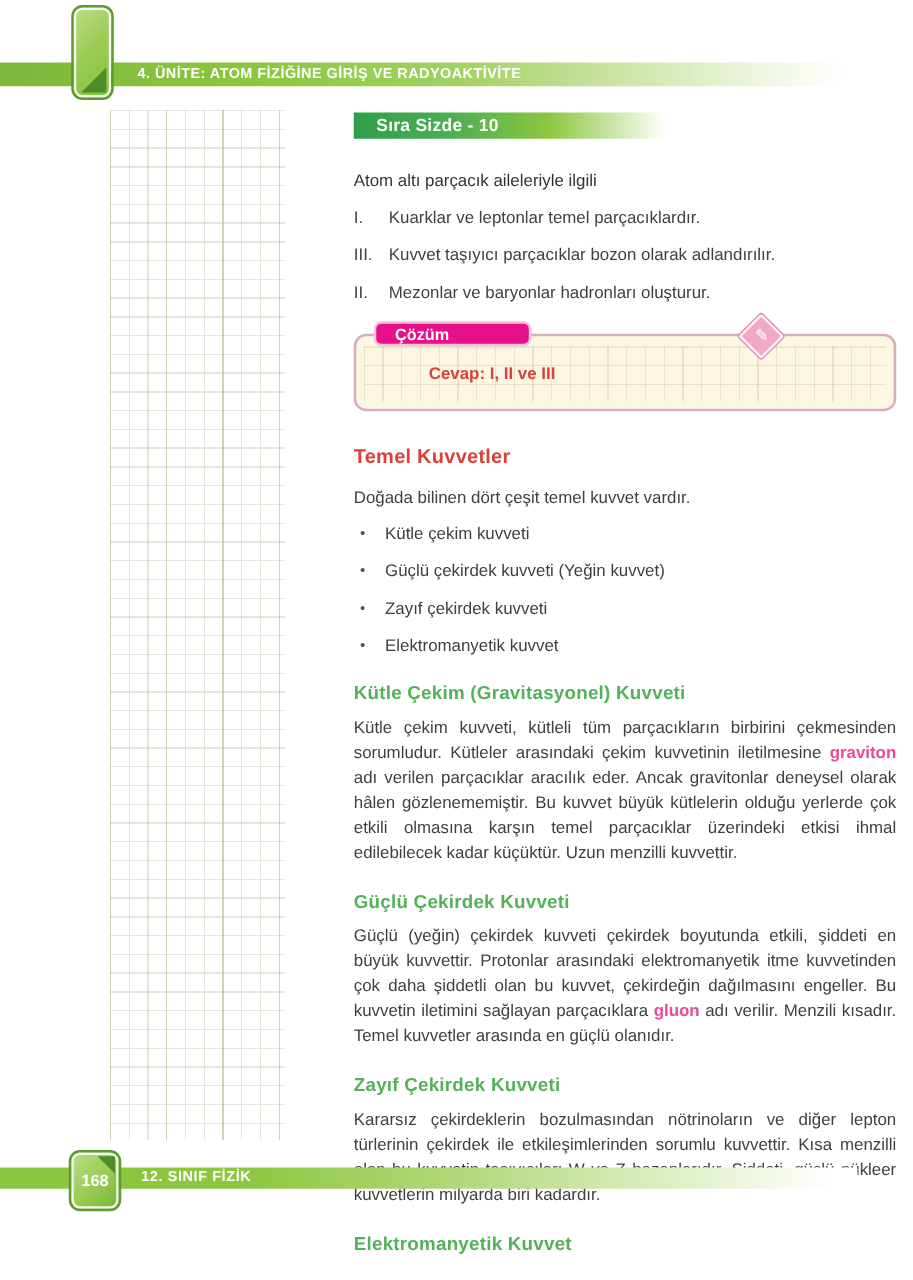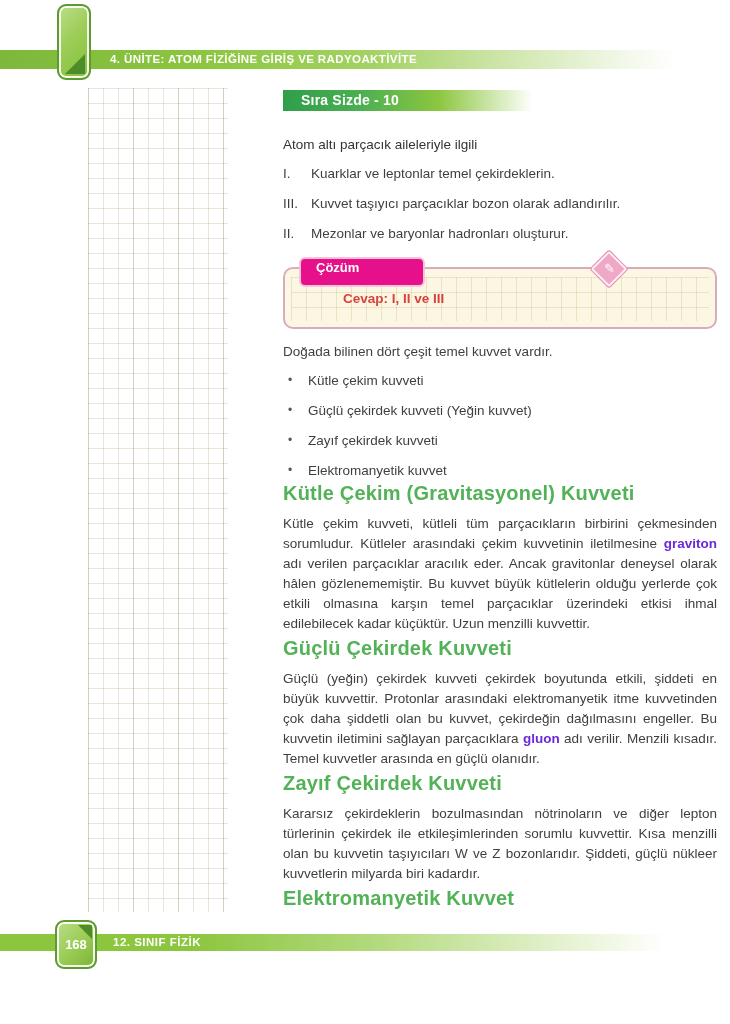--- a/index.html
+++ b/index.html
@@ -53,37 +53,37 @@
   }
   .cozum-grid{
     position:absolute;left:6px;right:6px;top:8px;bottom:6px;
     background-image:
       repeating-linear-gradient(to right, rgba(205,185,140,.35) 0, rgba(205,185,140,.35) 1px, transparent 1px, transparent 15px),
       repeating-linear-gradient(to bottom, rgba(205,185,140,.35) 0, rgba(205,185,140,.35) 1px, transparent 1px, transparent 15px);
   }
   .cozum-label{
     position:absolute;top:-12px;left:14px;width:126px;box-sizing:border-box;
     background:#e6118a;border:2px solid #f2c3da;border-radius:6px;
-    color:#fff;font-weight:bold;font-size:13px;padding:1px 0 10px 15px;
+    color:#fff;font-weight:bold;font-size:13px;padding:1px 0 0 15px;
   }
   .cozum-diamond{
     position:absolute;top:-14px;right:92px;width:26px;height:26px;
     transform:rotate(45deg);background:#efa9c6;border:1px solid #e48fb4;border-radius:3px;
     box-shadow:inset 0 0 0 2px rgba(255,255,255,.85);
   }
   .cozum-diamond span{display:block;transform:rotate(-45deg);color:#fff;text-align:center;line-height:25px;font-size:13px;}
   .cozum-answer{position:absolute;left:58px;top:22px;color:#d9413d;font-weight:bold;}
   
   .main-title{margin-top:28px;color:#d9413d;font-weight:bold;font-size:16px;letter-spacing:.2px;}
   .lead{margin-top:15px;}
   .bullet-row{display:flex;margin-top:13px;line-height:17px;}
   .bullet-row .mark{flex:none;width:25px;padding-left:5px;box-sizing:border-box;font-size:12px;color:#555;}
-  .section-title{margin-top:3px;color:#53b257;font-weight:bold;font-size:20px;letter-spacing:.2px;}
+  .section-title{margin-top:21px;color:#53b257;font-weight:bold;font-size:15px;letter-spacing:.2px;}
   .section-para{margin-top:9px;text-align:justify;line-height:20px;}
-  .term{color:#6d28d9;font-weight:bold;}
+  .term{color:#ec4899;font-weight:bold;}
   
   .footer-bar{
     position:absolute;left:0;top:934px;width:686px;height:17px;
     background:linear-gradient(to right,#8cc63f 0%,#8cc63f 28%,#b3da7e 55%,#e1f0c9 80%,#ffffff 97%);
   }
   .footer-label{position:absolute;left:113px;top:0;line-height:17px;color:#fff;font-weight:bold;font-size:11.5px;letter-spacing:.5px;}
   .page-badge{
     position:absolute;left:55px;top:920px;width:38px;height:45px;z-index:5;
     background:linear-gradient(135deg,#bcdd89 0%,#9ccd56 50%,#7ab335 100%);
     border:2px solid #5d9b31;border-radius:9px;
@@ -109,41 +109,42 @@
 <div class="grid-col"></div>
 
 <div class="content">
 
   <div class="sira-bar">Sıra Sizde - 10</div>
 
   <div class="q-intro">Atom altı parçacık aileleriyle ilgili</div>
 
   <div class="stmt">
     <span class="num">I.</span>
-    <span>Kuarklar ve leptonlar temel çekirdeklerin.</span>
+    <span>Kuarklar ve leptonlar temel parçacıklardır.</span>
   </div>
   <div class="stmt">
     <span class="num">III.</span>
     <span>Kuvvet taşıyıcı parçacıklar bozon olarak adlandırılır.</span>
   </div>
   <div class="stmt">
     <span class="num">II.</span>
     <span>Mezonlar ve baryonlar hadronları oluşturur.</span>
   </div>
 
 
   <div class="cozum-box">
     <div class="cozum-grid"></div>
     <div class="cozum-label">Çözüm</div>
     <div class="cozum-diamond">
       <span>✎</span>
     </div>
     <div class="cozum-answer">Cevap: I, II ve III</div>
   </div>
 
+  <div class="main-title">Temel Kuvvetler</div>
   <div class="lead">Doğada bilinen dört çeşit temel kuvvet vardır.</div>
 
   <div class="bullet-row">
     <span class="mark">•</span>
     <span>Kütle çekim kuvveti</span>
   </div>
   <div class="bullet-row">
     <span class="mark">•</span>
     <span>Güçlü çekirdek kuvveti (Yeğin kuvvet)</span>
   </div>

